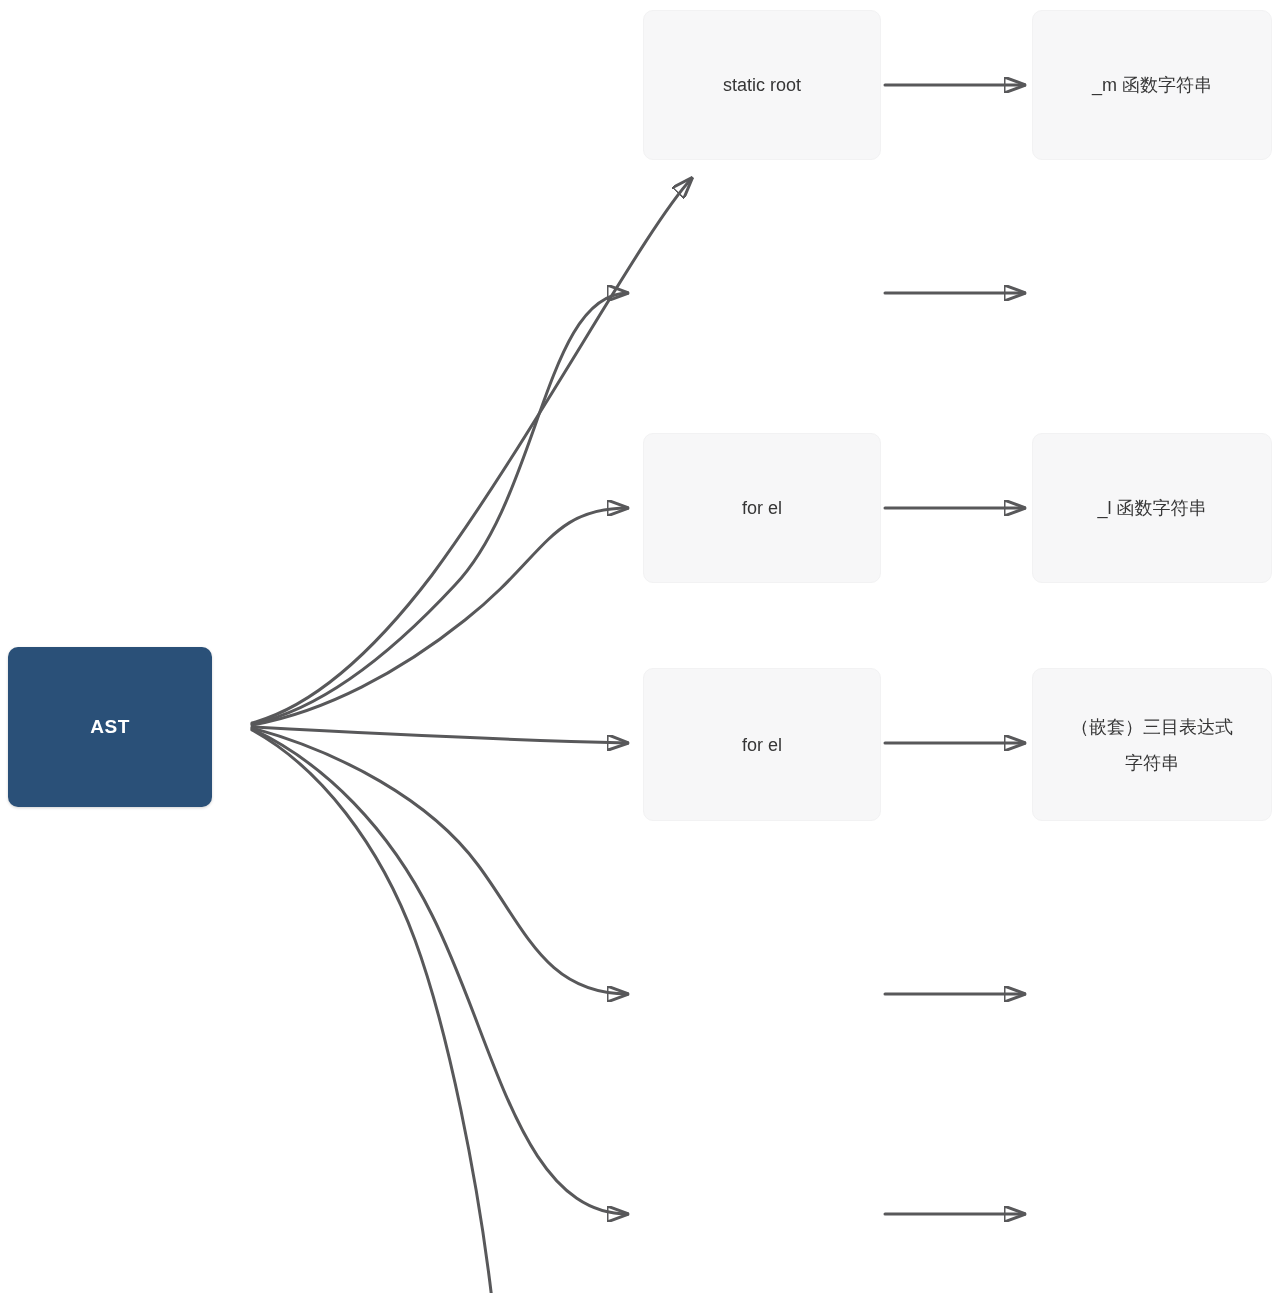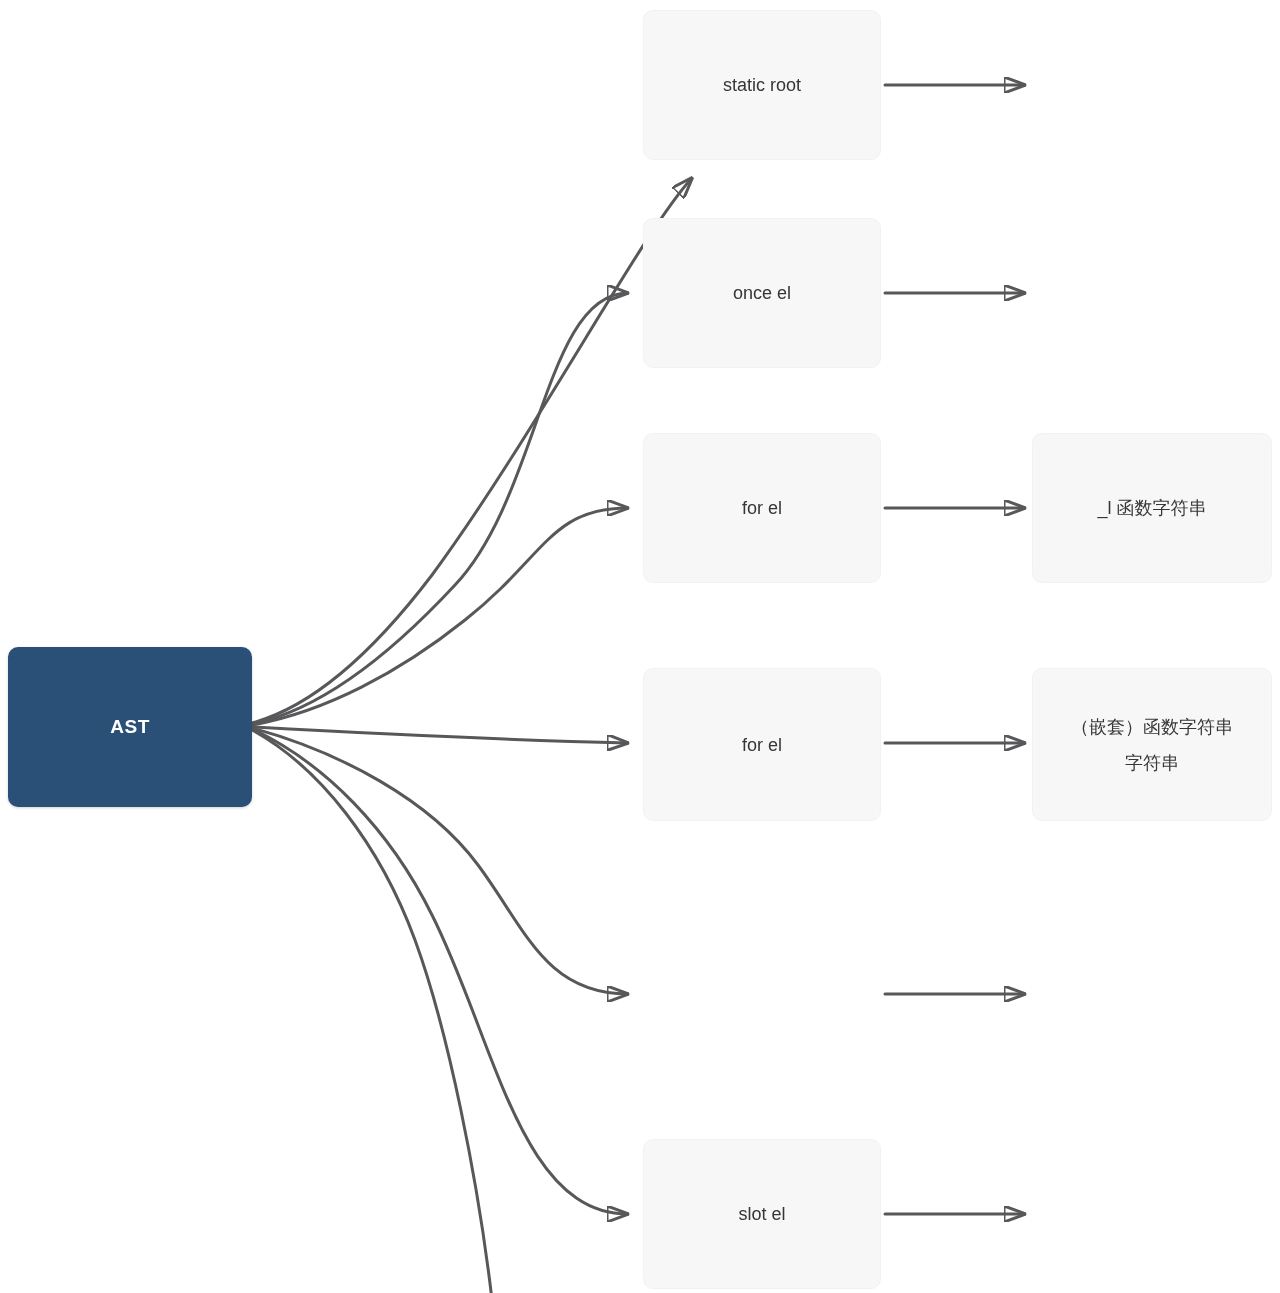--- a/index.html
+++ b/index.html
@@ -42,21 +42,21 @@
   .node.light {
     background: #f7f7f8;
     border: 1px solid #f2f2f3;
     color: #363636;
     font-size: 18px;
     line-height: 36px;
   }
   .node.root {
     left: 8px;
     top: 647px;
-    width: 244px;
+    width: 204px;
     height: 160px;
     background: #2a5078;
     color: #ffffff;
     font-size: 19px;
     font-weight: 600;
     letter-spacing: 0.5px;
     box-shadow: 0 1px 3px rgba(0,0,0,0.18);
   }
   .node.mid {
     left: 643px;
@@ -99,39 +99,37 @@
     <path d="M 885 1214 L 1025 1214" marker-end="url(#arrow)"></path>
   </svg>
 
   <div class="node root">
     <span class="line">AST</span>
   </div>
 
   <div class="node light mid" style="top:10px">
     <span class="line">static root</span>
   </div>
+  <div class="node light right" style="top:10px">
+    <span class="line">_m 函数字符串</span>
 
-  <div class="node light mid" style="top:218px">
-    <span class="line">once el</span>
   </div>
+
 
   <div class="node light mid" style="top:433px">
     <span class="line">for el</span>
   </div>
   <div class="node light right" style="top:433px">
     <span class="line">_l 函数字符串</span>
 
   </div>
 
   <div class="node light mid" style="top:668px;height:153px">
     <span class="line">for el</span>
   </div>
   <div class="node light right" style="top:668px;height:153px">
-    <span class="line">（嵌套）函数字符串</span>
+    <span class="line">（嵌套）三目表达式</span>
     <span class="line">字符串</span>
   </div>
 
 
-  <div class="node light mid" style="top:1139px">
-    <span class="line">slot el</span>
-  </div>
 
 </div>
 
 </body></html>

